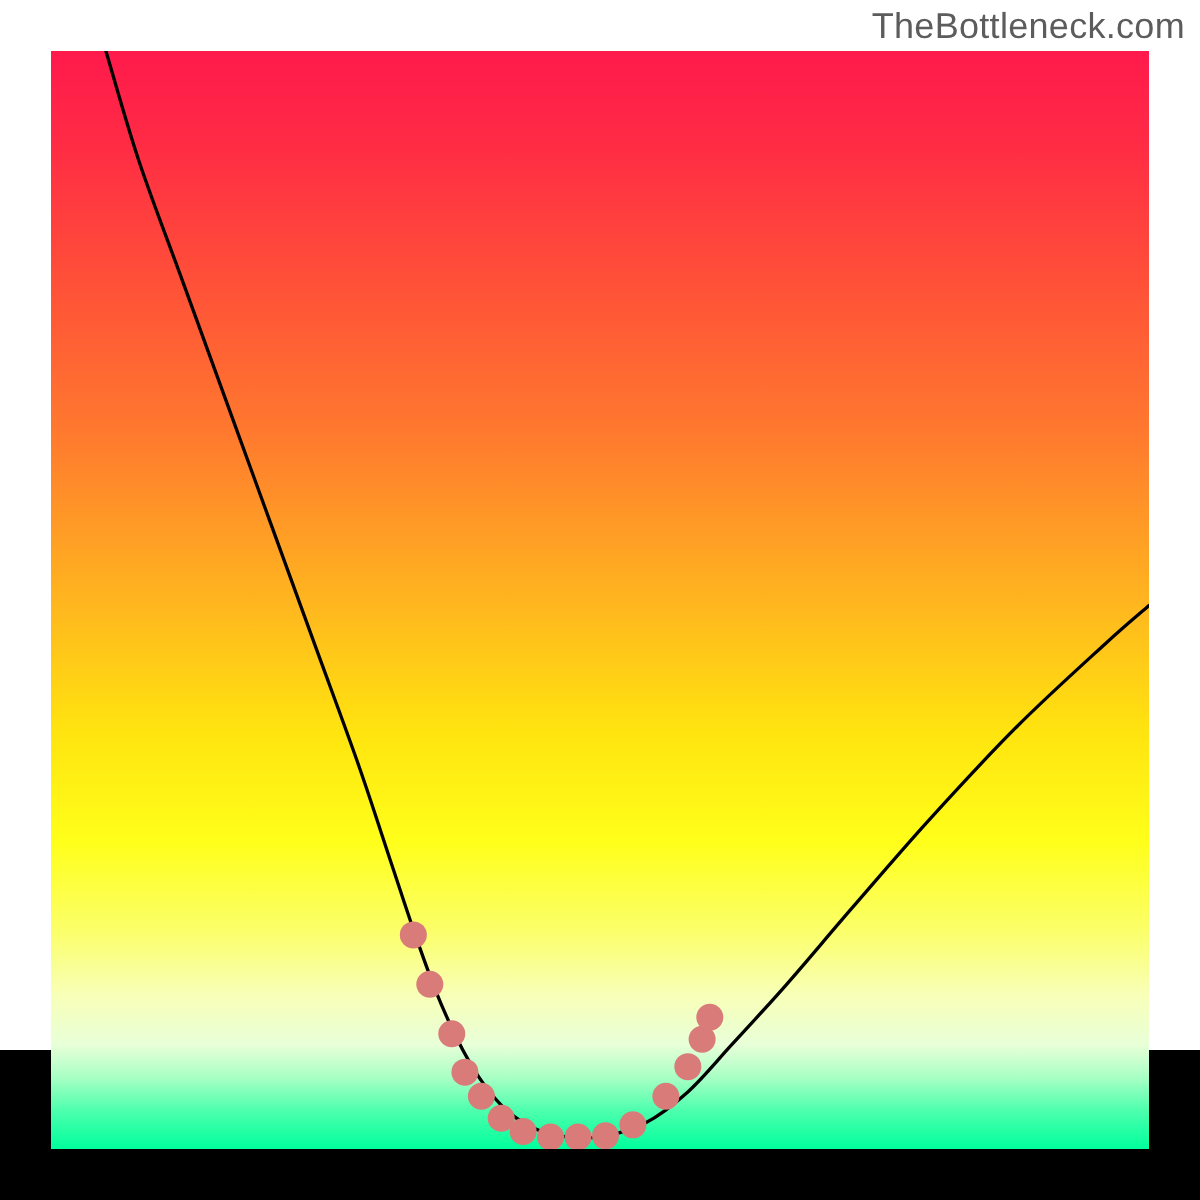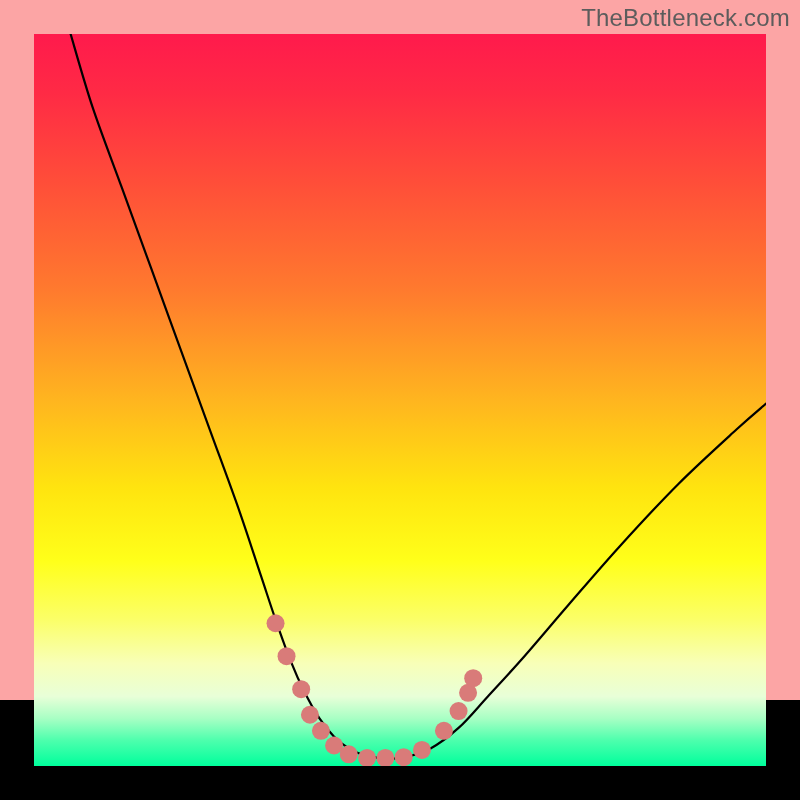--- a/index.html
+++ b/index.html
@@ -10,21 +10,21 @@
     overflow: hidden;
     background: #000;
     font-family: Arial, Helvetica, sans-serif;
   }
   .frame {
     position: absolute;
     top: 0;
     left: 0;
     width: 800px;
     height: 700px;
-    background: #fca5a5;
+    background: #ffffff;
   }
   .plot {
     position: absolute;
     top: 34px;
     left: 34px;
     width: 732px;
     height: 732px;
   }
   .watermark {
     position: absolute;

